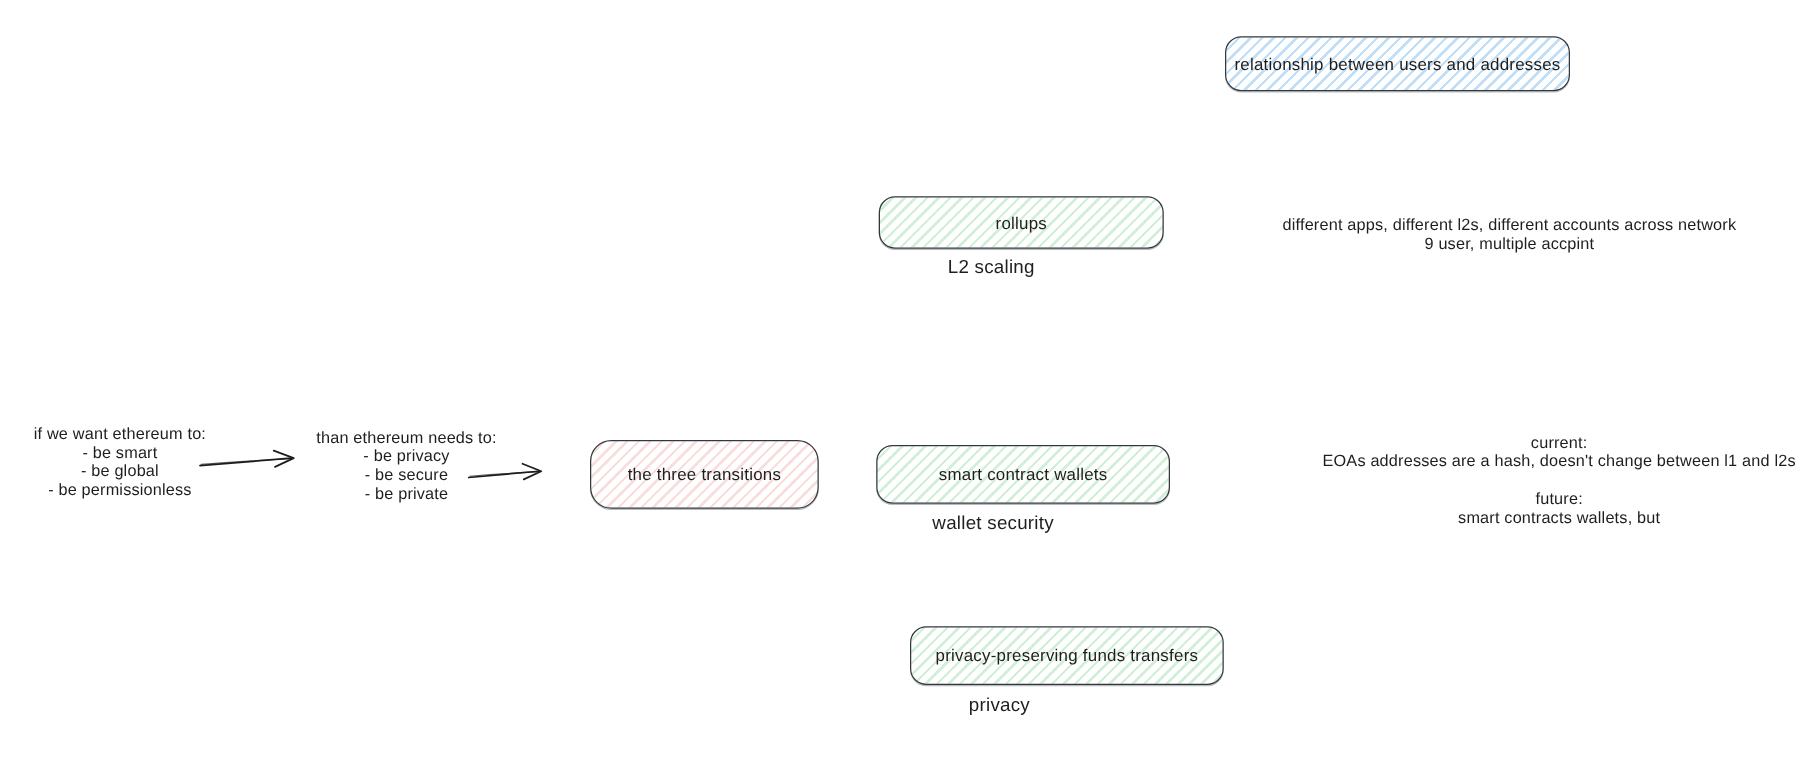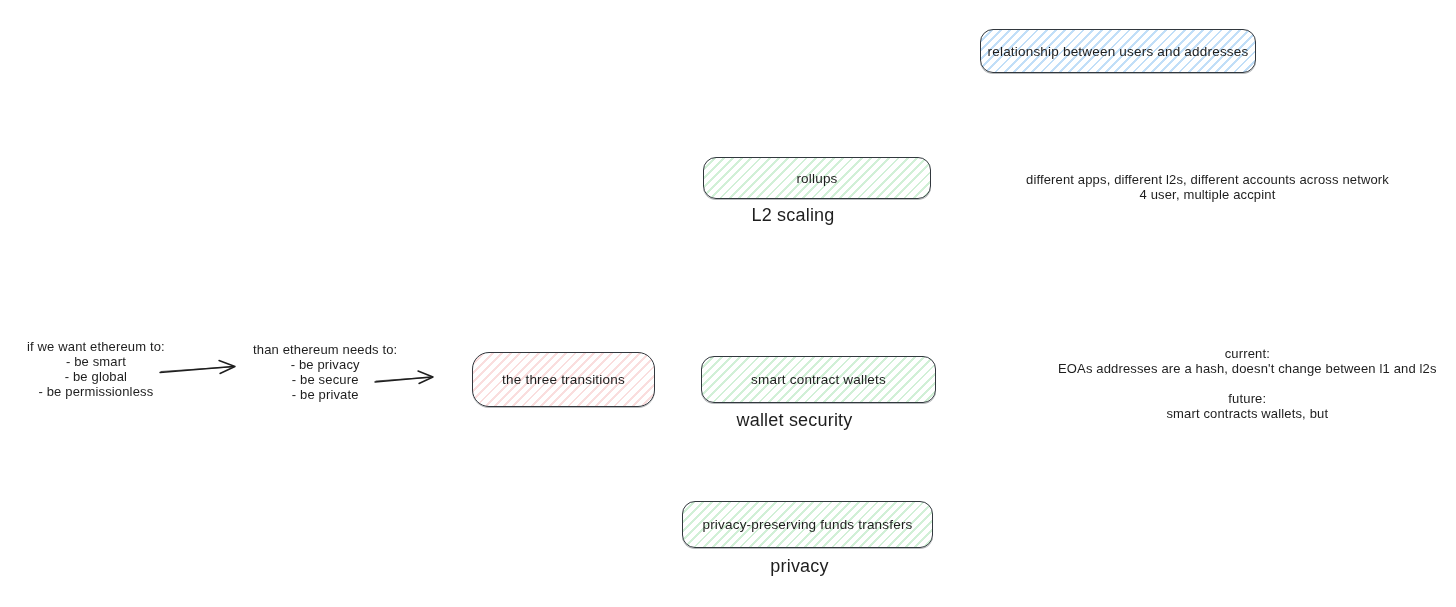--- a/index.html
+++ b/index.html
@@ -17,21 +17,21 @@
     background-image:repeating-linear-gradient(135deg, rgba(34,139,230,.28) 0px, rgba(34,139,230,.28) 2px, rgba(255,255,255,0) 2px, rgba(255,255,255,0) 6.5px);
   }
   .fill-green{
     background-image:repeating-linear-gradient(135deg, rgba(64,192,87,.24) 0px, rgba(64,192,87,.24) 2px, rgba(255,255,255,0) 2px, rgba(255,255,255,0) 6.5px);
     margin-left:24px;
   }
   .fill-red{
     background-image:repeating-linear-gradient(135deg, rgba(224,49,49,.16) 0px, rgba(224,49,49,.16) 2px, rgba(255,255,255,0) 2px, rgba(255,255,255,0) 6.5px);
   }
   .caption{
-    position:absolute;text-align:center;font-size:18px;letter-spacing:.2px;white-space:nowrap;
+    position:absolute;text-align:center;font-size:15px;letter-spacing:.2px;white-space:nowrap;
   }
   .note{position:absolute;font-size:13px;letter-spacing:.15px;}
   .note .nl{line-height:15px;min-height:15px;white-space:nowrap;text-align:center;}
   .arrow{position:absolute;}
 </style>
 </head>
 <body>
 
 <div id="canvas">
 
@@ -72,28 +72,28 @@
 
   <div class="node fill-red" style="left:452px;top:352px;width:183px;height:55px;border-radius:17px;margin-left:20px;">
     <span class="label">the three transitions</span>
   </div>
 
   <div class="node fill-green" style="left:677px;top:356px;width:235px;height:47px;">
     <span class="label">smart contract wallets</span>
   </div>
   <div class="caption" style="left:677px;top:410px;width:235px;">wallet security</div>
 
-  <div class="node fill-green" style="left:658px;top:501px;width:251px;height:47px;">
+  <div class="node fill-green" style="left:704px;top:501px;width:251px;height:47px;">
     <span class="label">privacy-preserving funds transfers</span>
   </div>
   <div class="caption" style="left:674px;top:556px;width:251px;">privacy</div>
 
   <div class="note" style="left:1026px;top:172px;">
     <div class="nl">different apps, different l2s, different accounts across network</div>
-    <div class="nl">4 user, multiple accpint</div>
+    <div class="nl">9 user, multiple accpint</div>
   </div>
 
   <div class="note" style="left:1058px;top:346px;">
     <div class="nl">current:</div>
     <div class="nl">EOAs addresses are a hash, doesn't change between l1 and l2s</div>
     <div class="nl"></div>
     <div class="nl">future:</div>
     <div class="nl">smart contracts wallets, but</div>
   </div>
 

